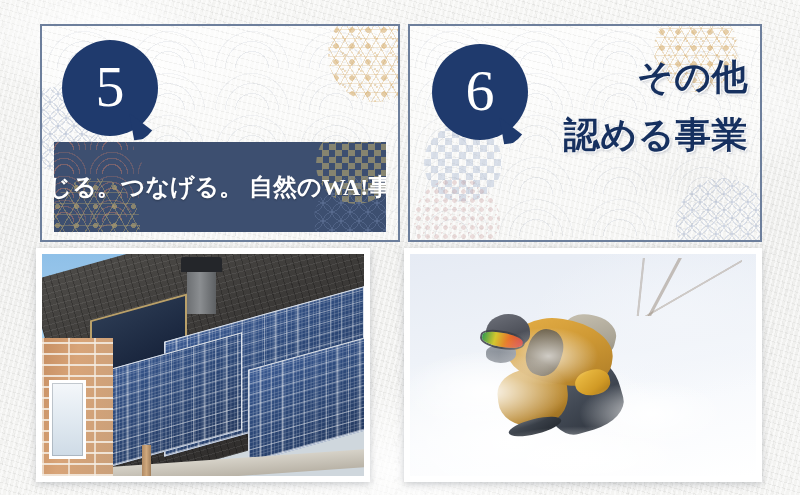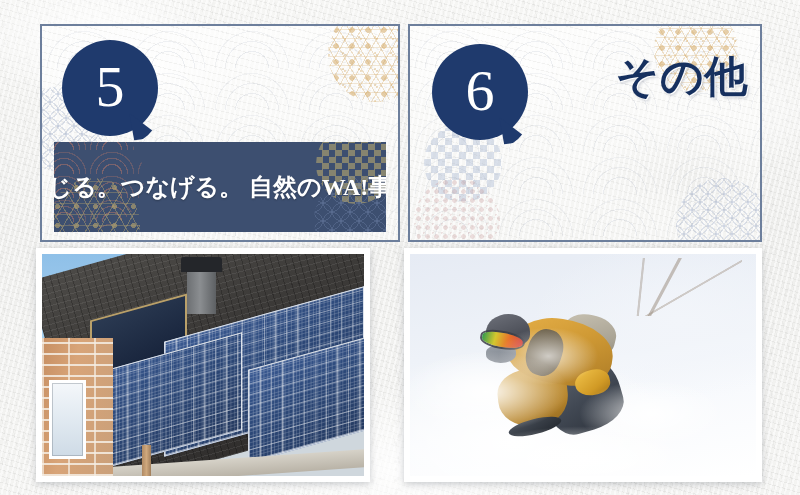--- a/index.html
+++ b/index.html
@@ -386,22 +386,23 @@
 
   <div class="patcircle p-gold-floral" style="right:22px;top:-18px;width:84px;height:84px;"></div>
   <div class="patcircle p-blue-check" style="left:14px;top:98px;width:78px;height:78px;opacity:.75;"></div>
   <div class="patcircle p-pink-dot" style="left:4px;top:152px;width:86px;height:86px;opacity:.8;"></div>
   <div class="patcircle p-blue-shippo" style="right:-8px;bottom:-30px;width:92px;height:92px;opacity:.5;"></div>
 
   <div class="bubble" style="left:22px;top:18px;">
     <span class="num">6</span>
   </div>
 
-  <div class="headline" style="left:106px;top:22px;font-size:43px;line-height:58px;text-align:right;width:232px;">
+  <div class="headline" style="left:106px;top:22px;font-size:36px;line-height:58px;text-align:right;width:232px;">
     <span class="ln">その他</span>
+    <span class="ln">認める事業</span>
   </div>
 </div>
 
 <div class="photo" style="left:36px;top:248px;width:334px;height:234px;">
   <div class="img solar">
     <div class="sky-cloud"></div>
     <div class="roof"></div>
     <div class="chimney"></div>
     <div class="darkglass"></div>
     <div class="panelblock pb-b"></div>

